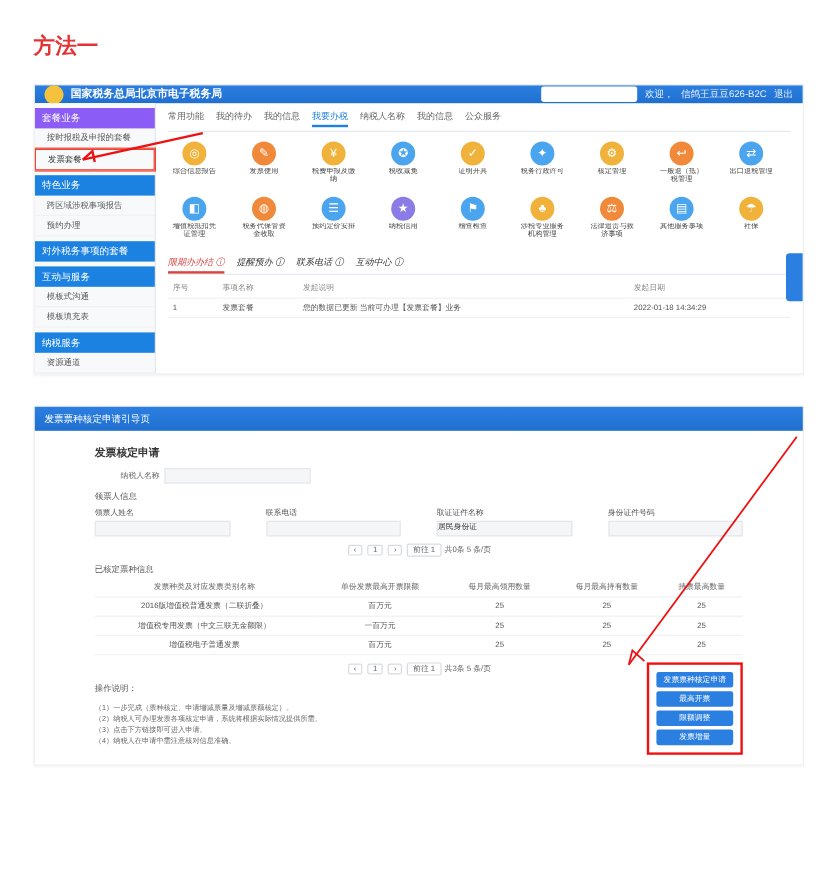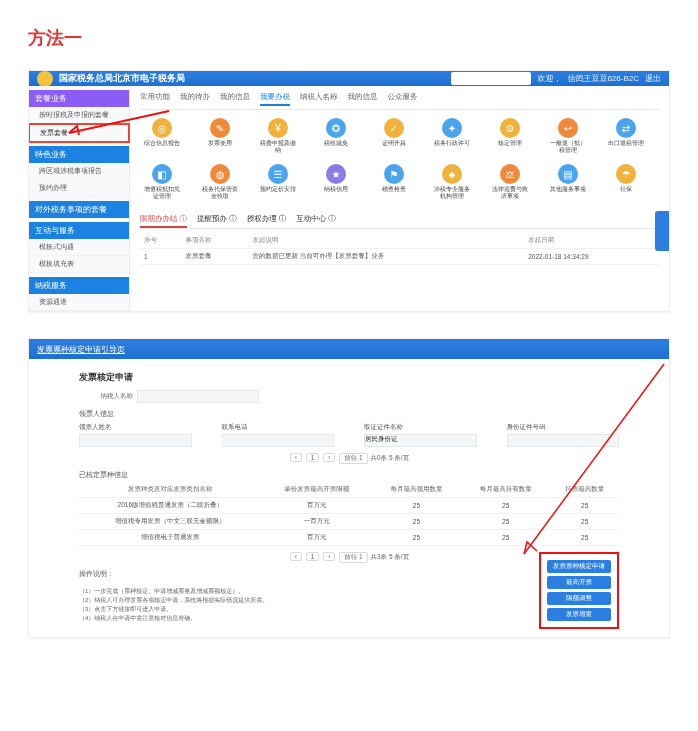--- a/index.html
+++ b/index.html
@@ -20,30 +20,30 @@
   .side-i.sel { border:1px solid #e43; outline:1px solid #e43; color:#333;}
   .side-hd { background:#1b82e2; color:#fff; padding:3px 6px; margin-top:4px;}
   .s1-main { flex:1; padding:6px 10px;}
   .tabs { display:flex; gap:10px; border-bottom:1px solid #e5e9ef; padding-bottom:3px; font-size:7.5px; color:#666;}
   .tabs .act { color:#1b82e2; border-bottom:2px solid #1b82e2; padding-bottom:2px;}
   .icons { display:flex; flex-wrap:wrap; gap:10px 18px; padding:8px 2px;}
   .icn { width:40px; display:flex; flex-direction:column; align-items:center; gap:2px;}
   .icn .c { width:20px; height:20px; border-radius:50%; display:flex; align-items:center; justify-content:center; color:#fff; font-size:10px;}
   .icn .l { font-size:6px; color:#444; text-align:center; line-height:1.1; height:14px; overflow:hidden;}
   .btm-tabs { display:flex; gap:10px; font-size:7.5px; border-bottom:1px solid #e5e9ef; margin-top:4px;}
-  .btm-tabs span{padding:2px 0;}
+  .btm-tabs span{padding:2px 0;font-style:italic;}
   .btm-tabs .a{color:#d84343; border-bottom:2px solid #d84343;}
   .tbl { width:100%; font-size:6.5px; border-collapse:collapse; margin-top:4px;}
   .tbl th,.tbl td{ padding:3px 4px; border-bottom:1px solid #eef1f5; text-align:left; color:#555;}
   .tbl th{ color:#888; font-weight:normal;}
   .red-arrow1 { stroke:#e11; stroke-width:2; fill:none;}
   .float-help { position:absolute; right:0; top:140px; width:14px; height:40px; background:#2b7fe0; border-radius:3px 0 0 3px;}
   .shot{position:relative;}
   
-  .s2-top { background:linear-gradient(#2b7fe0,#1f6fd0); height:20px; color:#fff; display:flex; align-items:center; padding:0 8px; font-size:8px;text-decoration:underline;}
+  .s2-top { background:linear-gradient(#2b7fe0,#1f6fd0); height:20px; color:#fff; display:flex; align-items:center; padding:0 8px; font-size:8px;}
   .s2-body { padding:8px 50px 14px; position:relative;}
   .s2-title { text-align:left; font-size:9px; font-weight:bold; margin:4px 0 6px;}
   .frow { display:flex; font-size:6.5px; margin:2px 0;}
   .frow .lab{ width:50px; text-align:right; color:#666; padding:2px 4px;}
   .frow .val,.frow .inp{ flex:1; max-width:120px; height:11px; background:#f5f6f7; border:1px solid #e4e7eb;}
   .grid4 { display:grid; grid-template-columns:repeat(4,1fr); gap:30px; margin-top:4px;}
   .g4c { display:flex; flex-direction:column; font-size:6.5px;}
   .g4c span.h{ color:#555; margin-bottom:2px;}
   .g4c .box{ height:11px; background:#f5f6f7; border:1px solid #e4e7eb;}
   .pager{ text-align:center; font-size:6.5px; color:#666; margin:6px 0;}
@@ -168,21 +168,21 @@
               <div class="l">其他服务事项</div>
             </div>
             <div class="icn">
               <div class="c" style="background:#f0b23a">☂</div>
               <div class="l">社保</div>
             </div>
           </div>
       <div class="btm-tabs" id="btabs">
             <span class="a">限期办办结 ⓘ</span>
             <span>提醒预办 ⓘ</span>
-            <span>授权办理 ⓘ</span>
+            <span>联系电话 ⓘ</span>
             <span>互动中心 ⓘ</span>
           </div>
       <table class="tbl">
         <tbody>
               <tr id="th1">
                 <th>序号</th>
                 <th>事项名称</th>
                 <th>发起说明</th>
                 <th>发起日期</th>
               </tr>

